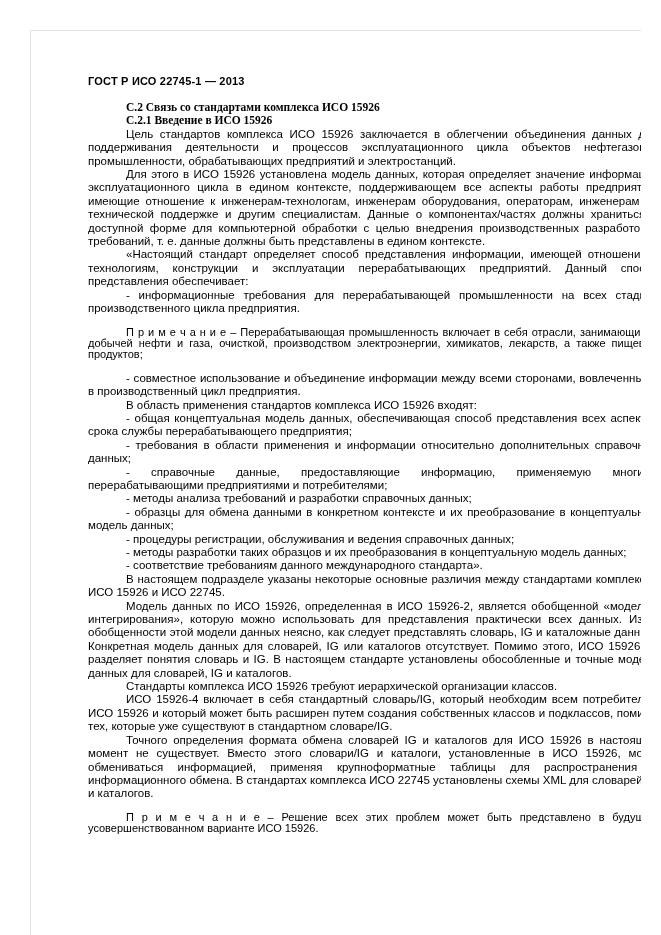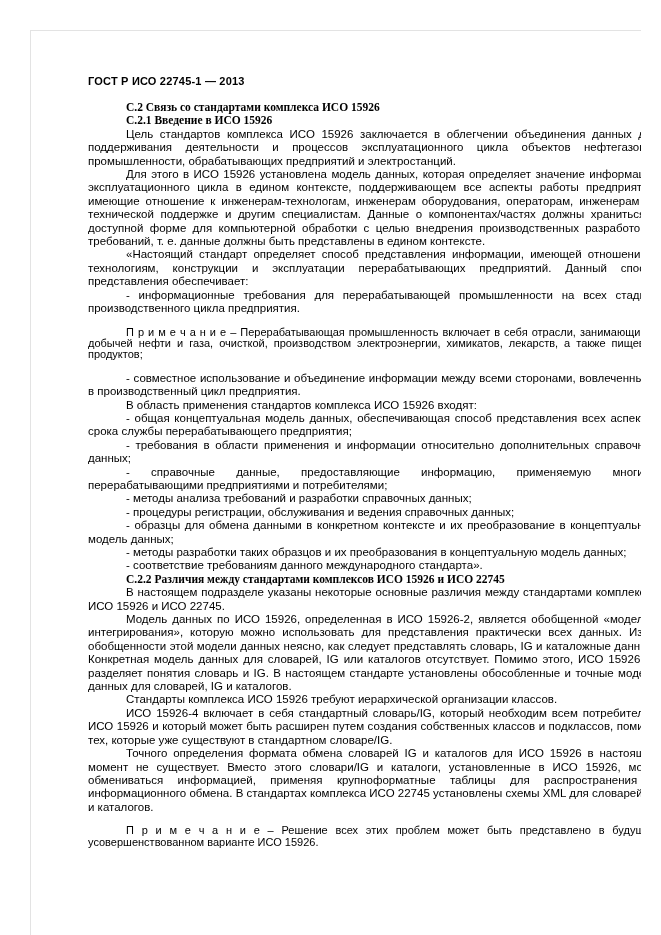--- a/index.html
+++ b/index.html
@@ -66,25 +66,24 @@
       <p class="body">Для этого в ИСО 15926 установлена модель данных, которая определяет значение информации эксплуатационного цикла в едином контексте, поддерживающем все аспекты работы предприятия, имеющие отношение к инженерам-технологам, инженерам оборудования, операторам, инженерам по технической поддержке и другим специалистам. Данные о компонентах/частях должны храниться в доступной форме для компьютерной обработки с целью внедрения производственных разработок и требований, т. е. данные должны быть представлены в едином контексте.</p>
       <p class="body">«Настоящий стандарт определяет способ представления информации, имеющей отношение к технологиям, конструкции и эксплуатации перерабатывающих предприятий. Данный способ представления обеспечивает:</p>
       <p class="body">- информационные требования для перерабатывающей промышленности на всех стадиях производственного цикла предприятия.</p>
       <p class="note">П р и м е ч а н и е  –  Перерабатывающая промышленность включает в себя отрасли, занимающиеся добычей нефти и газа, очисткой, производством электроэнергии, химикатов, лекарств, а также пищевых продуктов;</p>
       <p class="body">- совместное использование и объединение информации между всеми сторонами, вовлеченными в производственный цикл предприятия.</p>
       <p class="body">В область применения стандартов комплекса ИСО 15926 входят:</p>
       <p class="body">- общая концептуальная модель данных, обеспечивающая способ представления всех аспектов срока службы перерабатывающего предприятия;</p>
       <p class="body">- требования в области применения и информации относительно дополнительных справочных данных;</p>
       <p class="body">- справочные данные, предоставляющие информацию, применяемую многими перерабатывающими предприятиями и потребителями;</p>
       <p class="body">- методы анализа требований и разработки справочных данных;</p>
+      <p class="body">- образцы для обмена данными в конкретном контексте и их преобразование в концептуальную модель данных;</p>
       <p class="body">- процедуры регистрации, обслуживания и ведения справочных данных;</p>
-      <p class="body">- образцы для обмена данными в конкретном контексте и их преобразование в концептуальную модель данных;</p>
       <p class="body">- методы разработки таких образцов и их преобразования в концептуальную модель данных;</p>
       <p class="body">- соответствие требованиям данного международного стандарта».</p>
-      <p class="heading">С.2.2 Различия между стандартами комплексов ИСО 15926 и ИСО 22745</p>
       <p class="body">В настоящем подразделе указаны некоторые основные различия между стандартами комплексов ИСО 15926 и ИСО 22745.</p>
       <p class="body">Модель данных по ИСО 15926, определенная в ИСО 15926-2, является обобщенной «моделью интегрирования», которую можно использовать для представления практически всех данных. Из-за обобщенности этой модели данных неясно, как следует представлять словарь, IG и каталожные данные. Конкретная модель данных для словарей, IG или каталогов отсутствует. Помимо этого, ИСО 15926 не разделяет понятия словарь и IG. В настоящем стандарте установлены обособленные и точные модели данных для словарей, IG и каталогов.</p>
       <p class="body">Стандарты комплекса ИСО 15926 требуют иерархической организации классов.</p>
       <p class="body">ИСО 15926-4 включает в себя стандартный словарь/IG, который необходим всем потребителям ИСО 15926 и который может быть расширен путем создания собственных классов и подклассов, помимо тех, которые уже существуют в стандартном словаре/IG.</p>
       <p class="body">Точного определения формата обмена словарей IG и каталогов для ИСО 15926 в настоящий момент не существует. Вместо этого словари/IG и каталоги, установленные в ИСО 15926, могут обмениваться информацией, применяя крупноформатные таблицы для распространения и информационного обмена. В стандартах комплекса ИСО 22745 установлены схемы XML для словарей/IG и каталогов.</p>
       <p class="note">П р и м е ч а н и е  –  Решение всех этих проблем может быть представлено в будущем усовершенствованном варианте ИСО 15926.</p>
     </div>
 
   <div class="page-number">18</div>
 </div>

